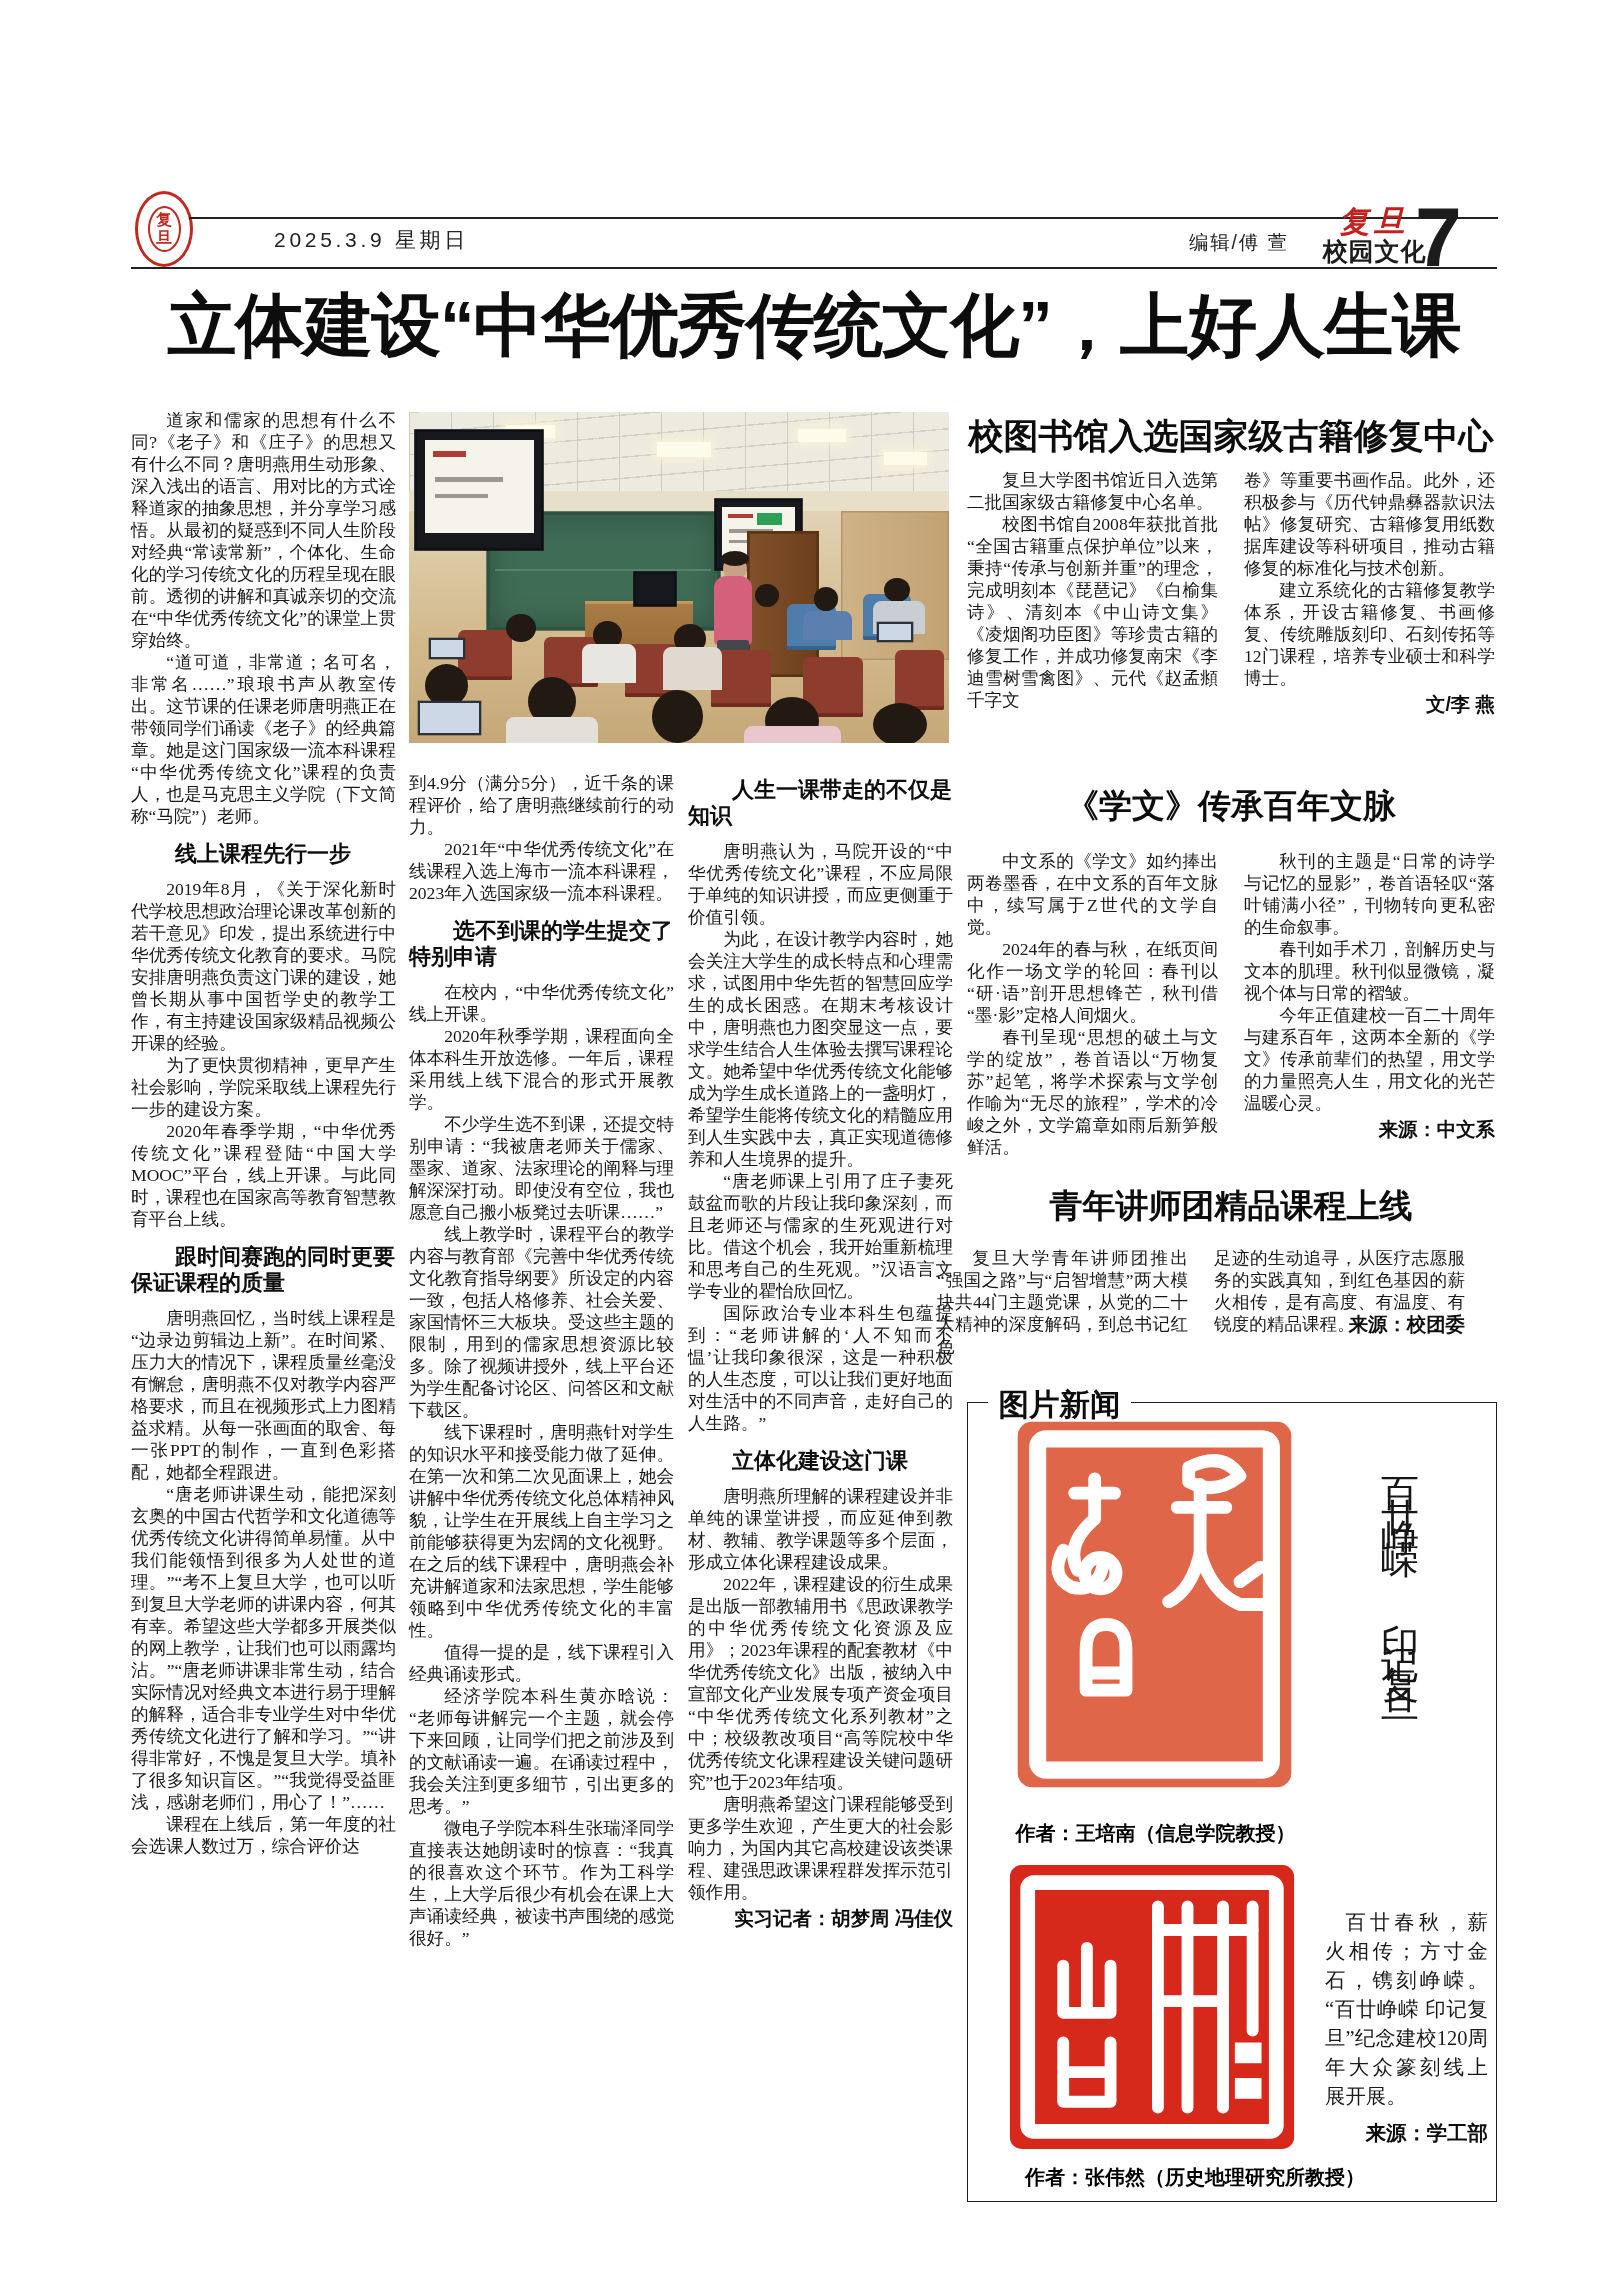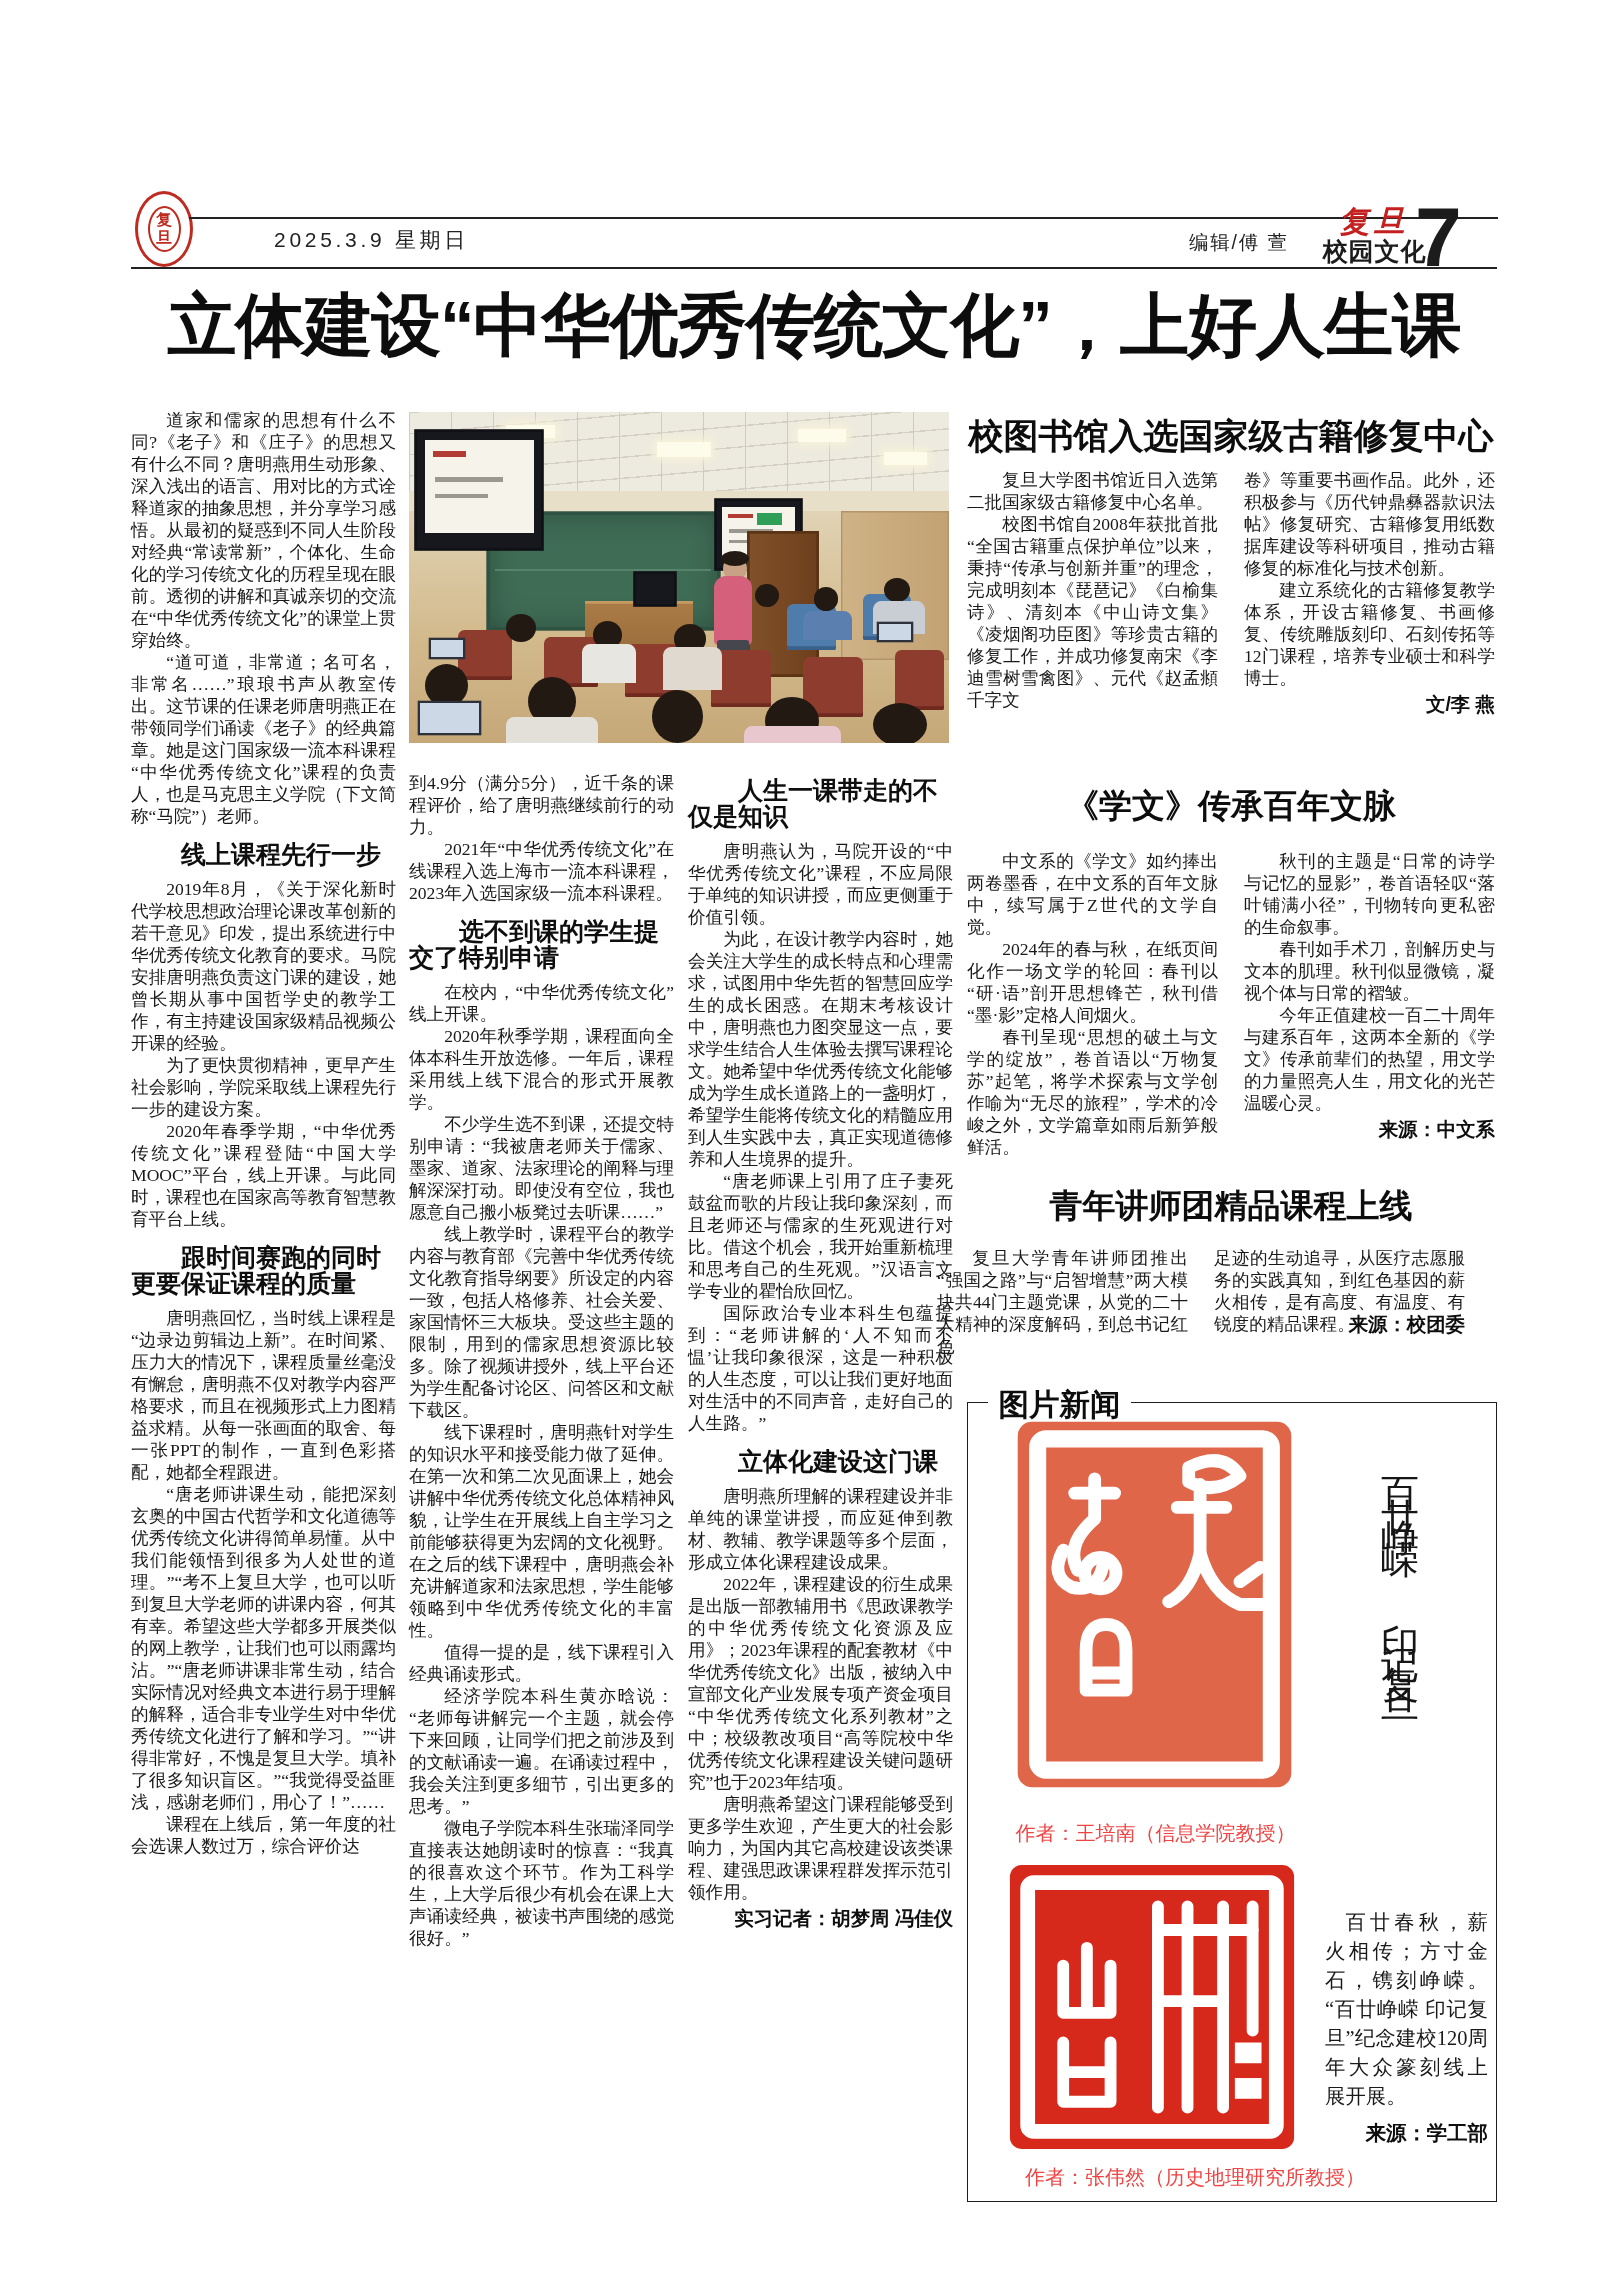--- a/index.html
+++ b/index.html
@@ -25,21 +25,21 @@
 
   
   .headline{position:absolute;left:131px;top:280px;width:1366px;text-align:center;
         font-family:"Liberation Sans",sans-serif;font-weight:900;font-size:69px;
         letter-spacing:-0.9px;color:#0d0d0d;white-space:nowrap;}
 
   
   .col{position:absolute;font-size:17.6px;line-height:22px;text-align:justify;text-justify:inter-character;color:#191919;}
   .blk-p{text-indent:2em;}
   .blk-pc{text-indent:0;}
-  .blk-h{font-family:"Liberation Sans",sans-serif;font-weight:900;font-size:25px;line-height:26px;
+  .blk-h{font-family:"Liberation Sans",sans-serif;font-weight:900;font-size:22px;line-height:26px;
          text-indent:2em;margin:14px 0 11px 0;color:#0e0e0e;text-align:left;}
   .blk-by{text-align:right;font-family:"Liberation Sans",sans-serif;font-weight:900;font-size:19.4px;margin-top:3.7px;color:#0e0e0e;}
   .blk-byi{text-align:right;font-family:"Liberation Sans",sans-serif;font-weight:900;font-size:19.4px;margin-top:-22px;color:#0e0e0e;}
 
   .rail-head{position:absolute;text-align:center;font-family:"Liberation Sans",sans-serif;
         font-weight:900;color:#0d0d0d;white-space:nowrap;}
   .twocol{position:absolute;display:flex;gap:26px;}
   .twocol .col2{flex:1;font-size:17.6px;line-height:22px;text-align:justify;text-justify:inter-character;color:#191919;}
 
   
@@ -71,21 +71,21 @@
   .ph-laptop{background:#cdd8e6;box-shadow:0 0 0 2.3px #2c313b;}
 
   
   .pic-box{position:absolute;left:967px;top:1402px;width:528px;height:798px;border:1.9px solid #1d1d1d;}
   .pic-label{position:absolute;top:-18.5px;left:20.4px;background:#fff;padding:0 10.2px;
       font-family:"Liberation Sans",sans-serif;font-weight:900;font-size:30.5px;color:#0d0d0d;}
   .seal{position:absolute;}
   .seal svg{width:100%;height:100%;display:block;}
   .v-title{position:absolute;left:406px;top:44px;height:592px;writing-mode:vertical-rl;text-orientation:upright;
       font-size:38px;letter-spacing:21px;color:#161616;font-family:"Liberation Serif",serif;white-space:pre;}
-  .pic-caption{position:absolute;font-family:"Liberation Sans",sans-serif;font-weight:400;font-size:20px;color:#ef4444;}
+  .pic-caption{position:absolute;font-family:"Liberation Sans",sans-serif;font-weight:700;font-size:20px;color:#000000;}
   .pic-desc{position:absolute;left:357px;top:505px;width:163px;font-size:20.4px;line-height:29px;
       text-align:justify;text-justify:inter-character;text-indent:1em;color:#191919;}
   .pic-source{position:absolute;left:357px;top:716px;width:163px;text-align:right;
       font-family:"Liberation Sans",sans-serif;font-weight:900;font-size:20.4px;color:#0e0e0e;}
 </style>
 </head>
 <body>
 
 <div class="page">
 

